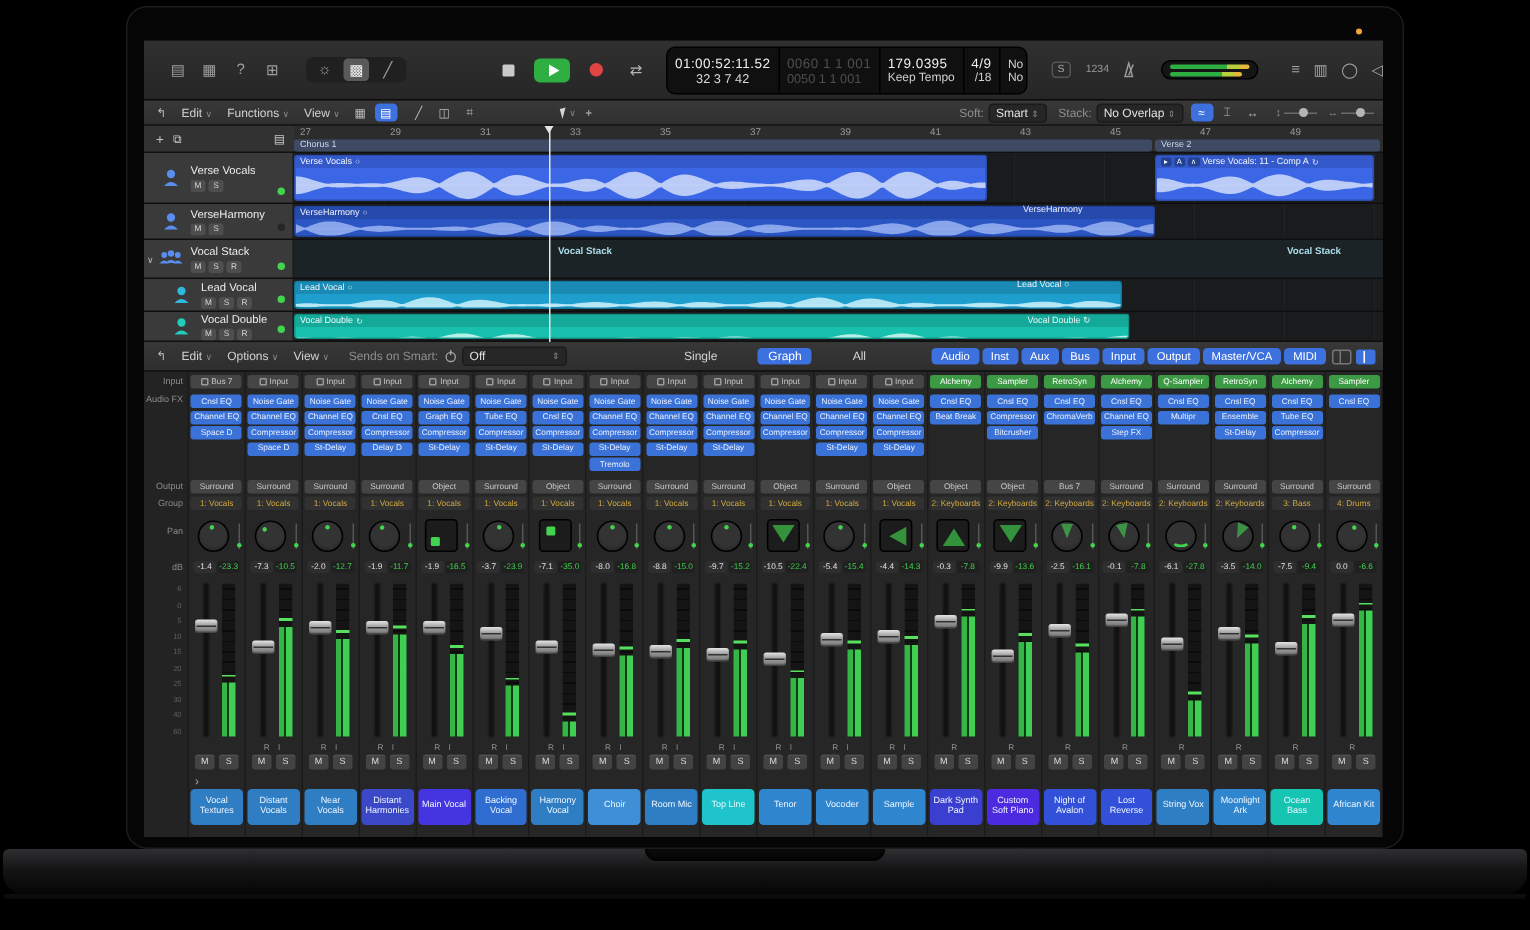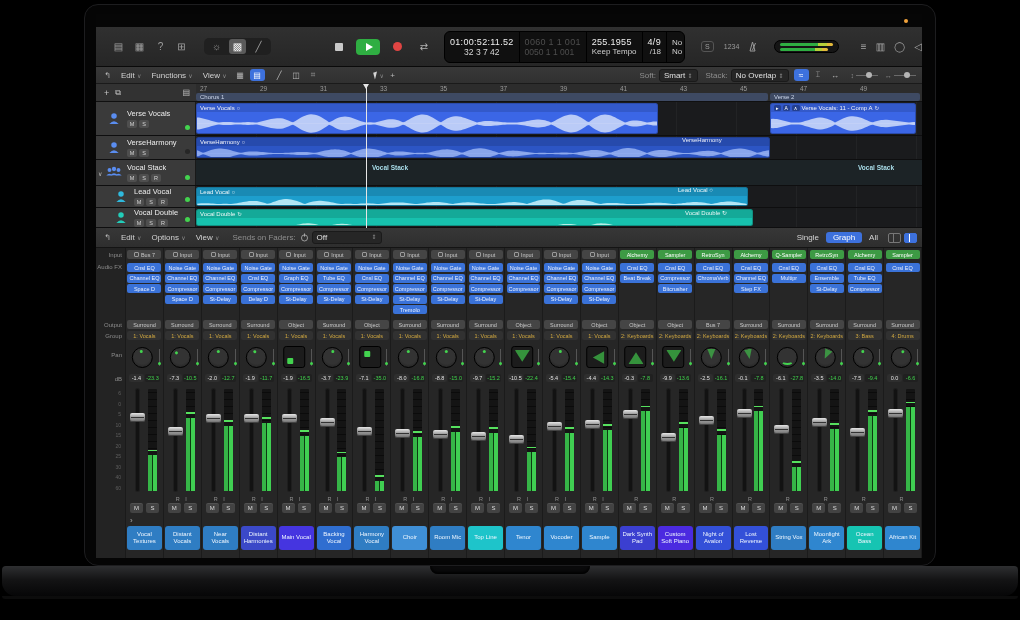--- a/index.html
+++ b/index.html
@@ -75,21 +75,21 @@
   .rlabel{font-size:6px;color:rgba(255,255,255,.93);white-space:nowrap;}
   .rbadge{font-size:5.5px;color:rgba(255,255,255,.8);}
   .tchip{font-size:5px;background:rgba(0,0,0,.28);color:#fff;border-radius:1.5px;padding:0 2px;height:6px;line-height:6px;}
   .rlabel2{position:absolute;top:1px;font-size:6px;color:rgba(255,255,255,.9);white-space:nowrap;}
   .stacklbl{position:absolute;top:4px;font-size:6.5px;font-weight:bold;color:#a9dde9;white-space:nowrap;}
   .playhead{position:absolute;top:0;bottom:0;width:1px;background:#e6e6e6;z-index:5;}
   .playhead:before{content:"";position:absolute;left:-3px;top:0;border-left:3.5px solid transparent;border-right:3.5px solid transparent;border-top:5px solid #e6e6e6;}
 
   
   .mixbar{position:absolute;left:0;top:214px;width:826px;height:20px;background:linear-gradient(#373737,#2e2e2e);border-bottom:1px solid #141414;display:flex;align-items:center;font-size:8px;color:#cacaca;}
-  .seg{padding:1px 7px;border-radius:3px;color:#d5d5d5;white-space:nowrap;}
+  .seg{padding:1px 7px;border-radius:3px;color:#d5d5d5;white-space:nowrap;margin-left:20px;}
   .seg.active{background:#3d71dd;color:#fff;}
   .filt{padding:1px 6px;border-radius:3px;background:#3d71dd;color:#fff;margin:0 1px;white-space:nowrap;font-size:7.5px;}
   .vtog{width:13px;height:10px;border:1px solid #777;border-radius:2px;margin-left:3px;position:relative;}
   .vtog:before{content:"";position:absolute;left:4px;top:0;bottom:0;width:1px;background:#777;}
   .vtog.active{background:#3d71dd;border-color:#3d71dd;}
   .vtog.active:before{background:#fff;}
 
   
   .mixer{position:absolute;left:0;top:234px;width:826px;height:310px;background:#232323;}
   .mixlabels{position:absolute;left:0;top:0;width:30px;height:310px;background:#232323;border-right:1px solid #1a1a1a;}
@@ -181,21 +181,21 @@
       <div class="lcd">
         <div class="lsec" style="flex:1.35;">
           <span class="l-big">01:00:52:11.52</span>
           <span class="l-sub" style="text-align:center;">32 3 7 42</span>
         </div>
         <div class="lsec l-dim" style="flex:1;">
           <span class="l-big">0060 1 1 001</span>
           <span class="l-sub">0050 1 1 001</span>
         </div>
         <div class="lsec" style="flex:1;">
-          <span class="l-big">255.1955</span>
+          <span class="l-big">179.0395</span>
           <span class="l-sm">Keep Tempo</span>
         </div>
         <div class="lsec" style="flex:.5;">
           <span class="l-big">4/9</span>
           <span class="l-sm" style="text-align:right;">/18</span>
         </div>
         <div class="lsec" style="flex:.7;">
           <span class="l-sm">No In</span>
           <span class="l-sm">No Out</span>
         </div>
@@ -425,30 +425,40 @@
       <div class="playhead" id="playhead" style="left:270px;top:0;"></div>
     </div>
 
     <div class="mixbar">
       <span class="tb-ico" style="margin-left:4px;">↰</span>
       <span id="mix-menus" style="display:flex;">
           <span class="menu">Edit <i>∨</i></span>
           <span class="menu">Options <i>∨</i></span>
           <span class="menu">View <i>∨</i></span>
         </span>
-      <span class="lbl">Sends on Faders:</span>
+      <span class="lbl">Sends on Smart:</span>
       <svg width="9" height="9" viewBox="0 0 10 10" style="margin-left:4px;">
           <circle cx="5" cy="5.5" r="3.4" fill="none" stroke="#a5a5a5" stroke-width="1"></circle>
           <line x1="5" y1="0.5" x2="5" y2="4" stroke="#a5a5a5" stroke-width="1.2"></line>
         </svg>
       <span class="sel" style="min-width:70px;"><span>Off</span> <i style="float:right;">⇕</i></span>
       <span id="mix-segments" style="display:flex;margin-left:auto;">
           <span class="seg">Single</span>
           <span class="seg active">Graph</span>
           <span class="seg">All</span>
+        </span>
+      <span id="mix-filters" style="display:flex;margin-left:36px;">
+          <span class="filt">Audio</span>
+          <span class="filt">Inst</span>
+          <span class="filt">Aux</span>
+          <span class="filt">Bus</span>
+          <span class="filt">Input</span>
+          <span class="filt">Output</span>
+          <span class="filt">Master/VCA</span>
+          <span class="filt">MIDI</span>
         </span>
       <span class="vtog"></span>
       <span class="vtog active" style="margin-right:5px;"></span>
     </div>
 
     <div class="mixer">
       <div class="mixlabels" id="mixlabels">
           <span class="mlab" style="top: 4px;">Input</span>
           <span class="mlab" style="top: 16px;">Audio FX</span>
           <span class="mlab" style="top: 74px;">Output</span>

